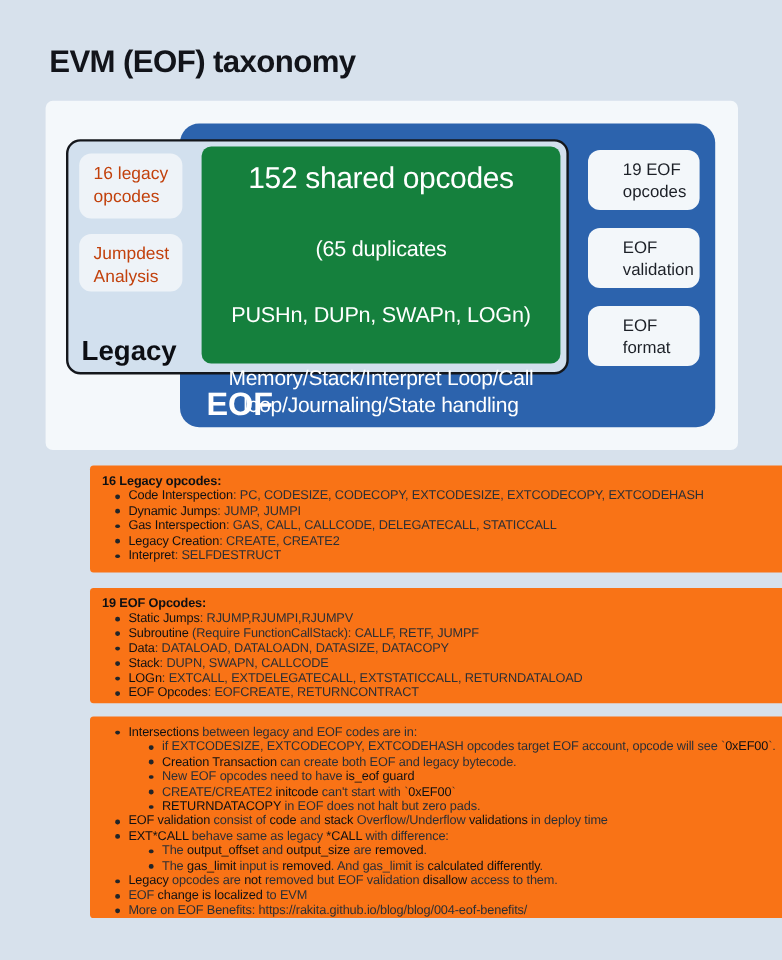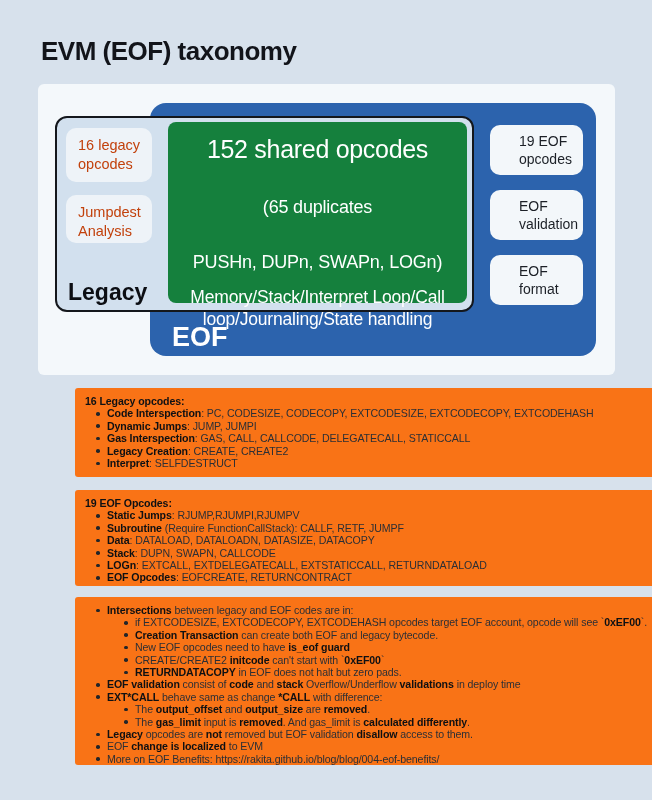--- a/index.html
+++ b/index.html
@@ -44,21 +44,21 @@
   }
   .mini-card.c1 { top:10px; height:54px; }
   .mini-card.c2 { top:77px; height:48px; }
   .navy-box {
     position:absolute; left:130px; top:38px; width:299px; height:181px;
     background:#15803d; border-radius:8px;
     color:#ffffff; text-align:center;
   }
   .shared-heading { margin-top:13px; font-size:25px; letter-spacing:-0.3px; }
   .shared-sub { font-size:18px; line-height:23px; letter-spacing:-0.2px;margin-top:32px; }
-  .shared-body { margin-top:12px; font-size:17.5px; line-height:22px; letter-spacing:-0.2px; }
+  .shared-body { margin-top:30px; font-size:17.5px; line-height:22px; letter-spacing:-0.2px; }
   .right-card {
     position:absolute; left:452px; width:93px; height:50px;
     background:#f3f7fa; border-radius:10px;
     font-size:14px; line-height:1.32; color:#1c2027;
     padding:7px 4px 4px 29px;
   }
   .right-card.r1 { top:41px; }
   .right-card.r2 { top:106px; }
   .right-card.r3 { top:171px; }
   
@@ -77,21 +77,21 @@
   .item { position:relative; }
   .item .runs { display:inline-block; }
   .item.lvl1 { padding-left:24px; }
   .item.lvl2 { padding-left:52px; }
   .item .dot {
     position:absolute; top:4.6px; width:3.6px; height:3.6px;
     border-radius:50%; background:#222529;
   }
   .item.lvl1 .dot { left:13px; }
   .item.lvl2 .dot { left:41px; }
-  .b { font-weight:700; color:#0e1013;text-align:right; }
+  .b { font-weight:400; color:#0e1013;text-align:right; }
 </style>
 </head>
 <body>
 
 <h1 class="page-title">EVM (EOF) taxonomy</h1>
 
 <div class="diagram-panel">
 
   <div class="eof-box">
     <div class="eof-label">EOF</div>
@@ -147,19 +147,19 @@
     <div class="item lvl1"><span class="dot"></span><span class="runs"><span class="b">EOF Opcodes</span><span>: EOFCREATE, RETURNCONTRACT</span></span></div>
   </div>
 <div class="text-panel sC">
     <div class="item lvl1"><span class="dot"></span><span class="runs"><span class="b">Intersections</span><span> between legacy and EOF codes are in:</span></span></div>
     <div class="item lvl2"><span class="dot"></span><span class="runs"><span> if EXTCODESIZE, EXTCODECOPY, EXTCODEHASH opcodes target EOF account, opcode will see `</span><span class="b">0xEF00</span><span>`.</span></span></div>
     <div class="item lvl2"><span class="dot"></span><span class="runs"><span class="b">Creation Transaction</span><span> can create both EOF and legacy bytecode.</span></span></div>
     <div class="item lvl2"><span class="dot"></span><span class="runs"><span>New EOF opcodes need to have </span><span class="b">is_eof guard</span></span></div>
     <div class="item lvl2"><span class="dot"></span><span class="runs"><span>CREATE/CREATE2 </span><span class="b">initcode</span><span> can't start with `</span><span class="b">0xEF00</span><span>`</span></span></div>
     <div class="item lvl2"><span class="dot"></span><span class="runs"><span class="b">RETURNDATACOPY</span><span> in EOF does not halt but zero pads.</span></span></div>
     <div class="item lvl1"><span class="dot"></span><span class="runs"><span class="b">EOF validation</span><span> consist of </span><span class="b">code</span><span> and </span><span class="b">stack</span><span> Overflow/Underflow </span><span class="b">validations</span><span> in deploy time</span></span></div>
-    <div class="item lvl1"><span class="dot"></span><span class="runs"><span class="b">EXT*CALL</span><span> behave same as change </span><span class="b">*CALL</span><span> with difference:</span></span></div>
+    <div class="item lvl1"><span class="dot"></span><span class="runs"><span class="b">EXT*CALL</span><span> behave same as legacy </span><span class="b">*CALL</span><span> with difference:</span></span></div>
     <div class="item lvl2"><span class="dot"></span><span class="runs"><span>The </span><span class="b">output_offset</span><span> and </span><span class="b">output_size</span><span> are </span><span class="b">removed</span><span>.</span></span></div>
     <div class="item lvl2"><span class="dot"></span><span class="runs"><span>The </span><span class="b">gas_limit</span><span> input is </span><span class="b">removed</span><span>. And gas_limit is </span><span class="b">calculated differently</span><span>.</span></span></div>
     <div class="item lvl1"><span class="dot"></span><span class="runs"><span class="b">Legacy</span><span> opcodes are </span><span class="b">not</span><span> removed but EOF validation </span><span class="b">disallow</span><span> access to them.</span></span></div>
     <div class="item lvl1"><span class="dot"></span><span class="runs"><span>EOF </span><span class="b">change is localized</span><span> to EVM</span></span></div>
     <div class="item lvl1"><span class="dot"></span><span class="runs"><span>More on EOF Benefits: https://rakita.github.io/blog/blog/004-eof-benefits/</span></span></div>
   </div>
 
 </body></html>

